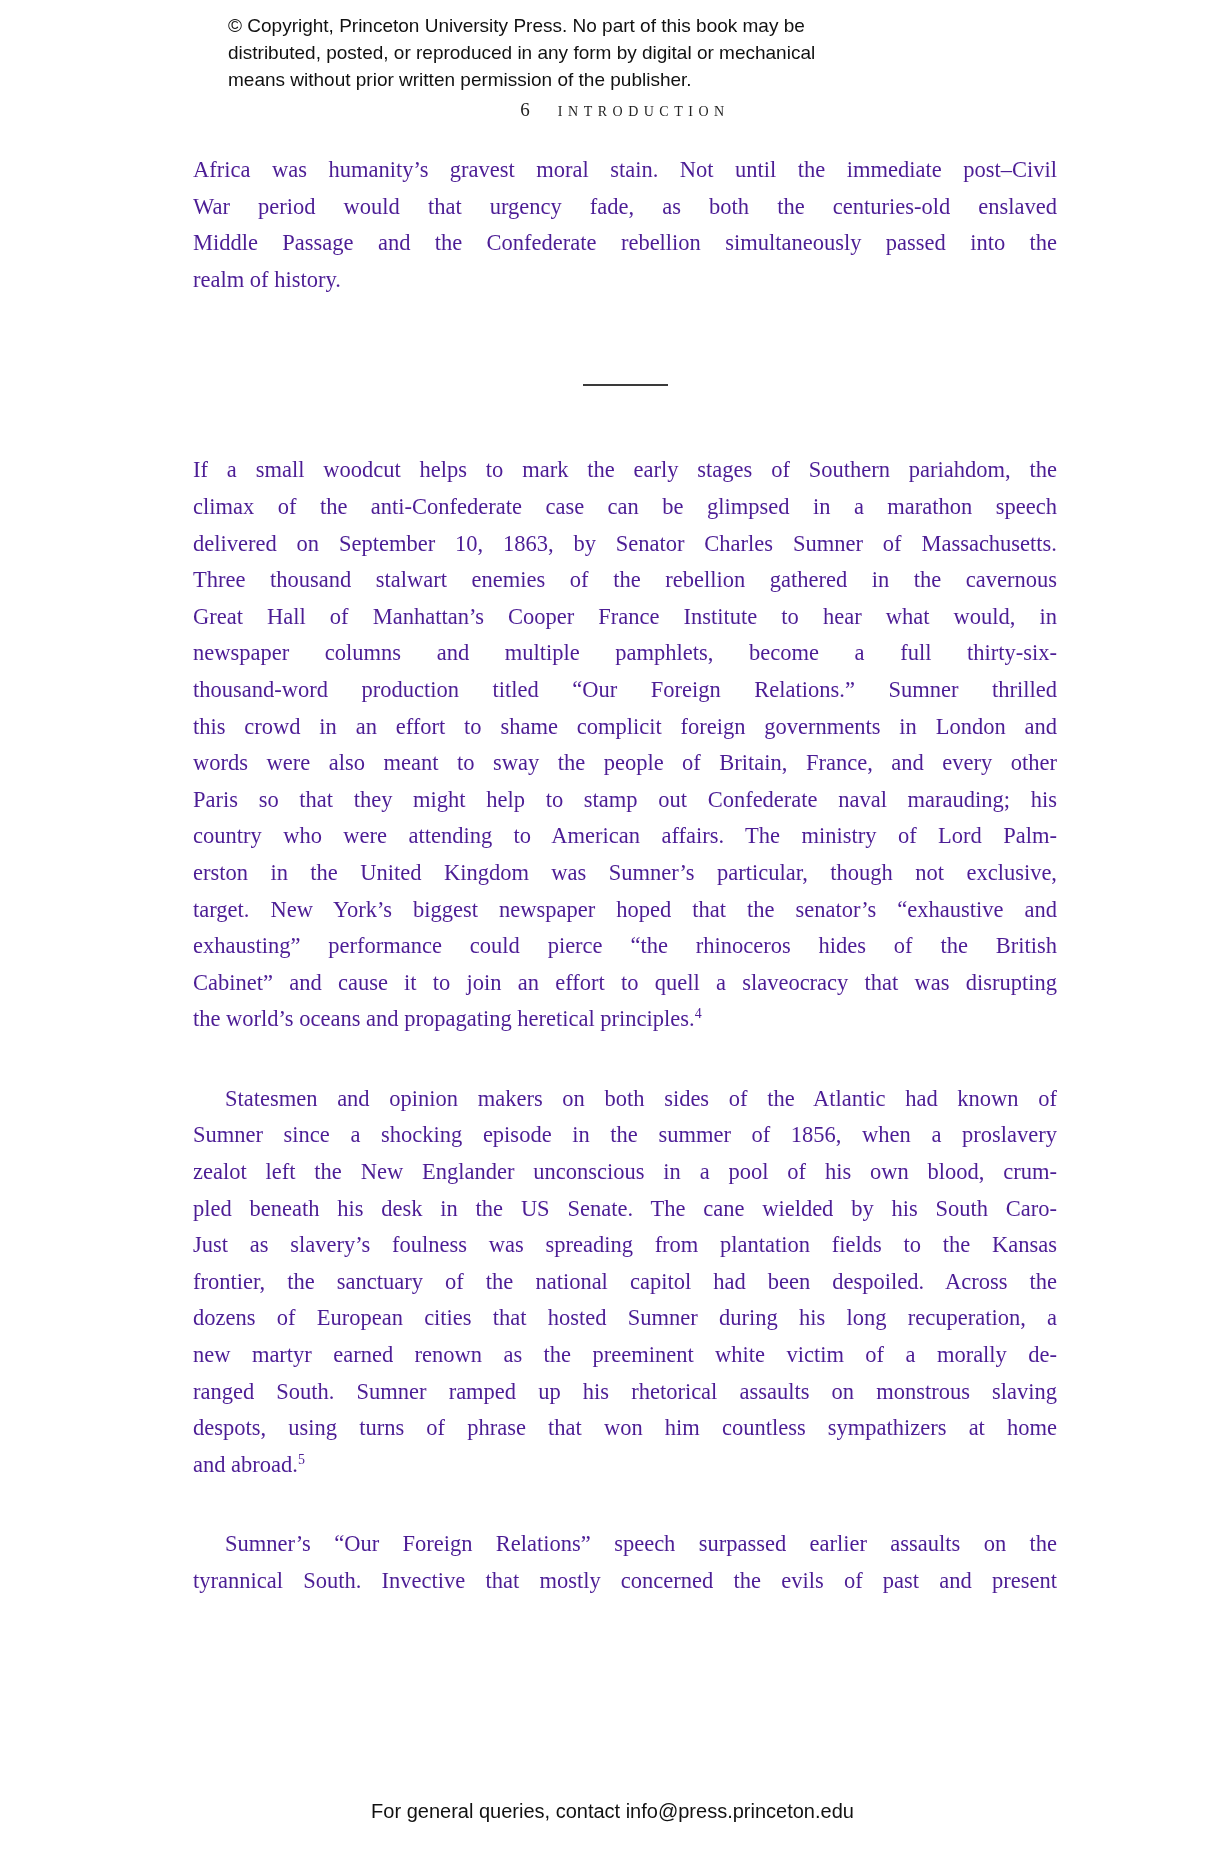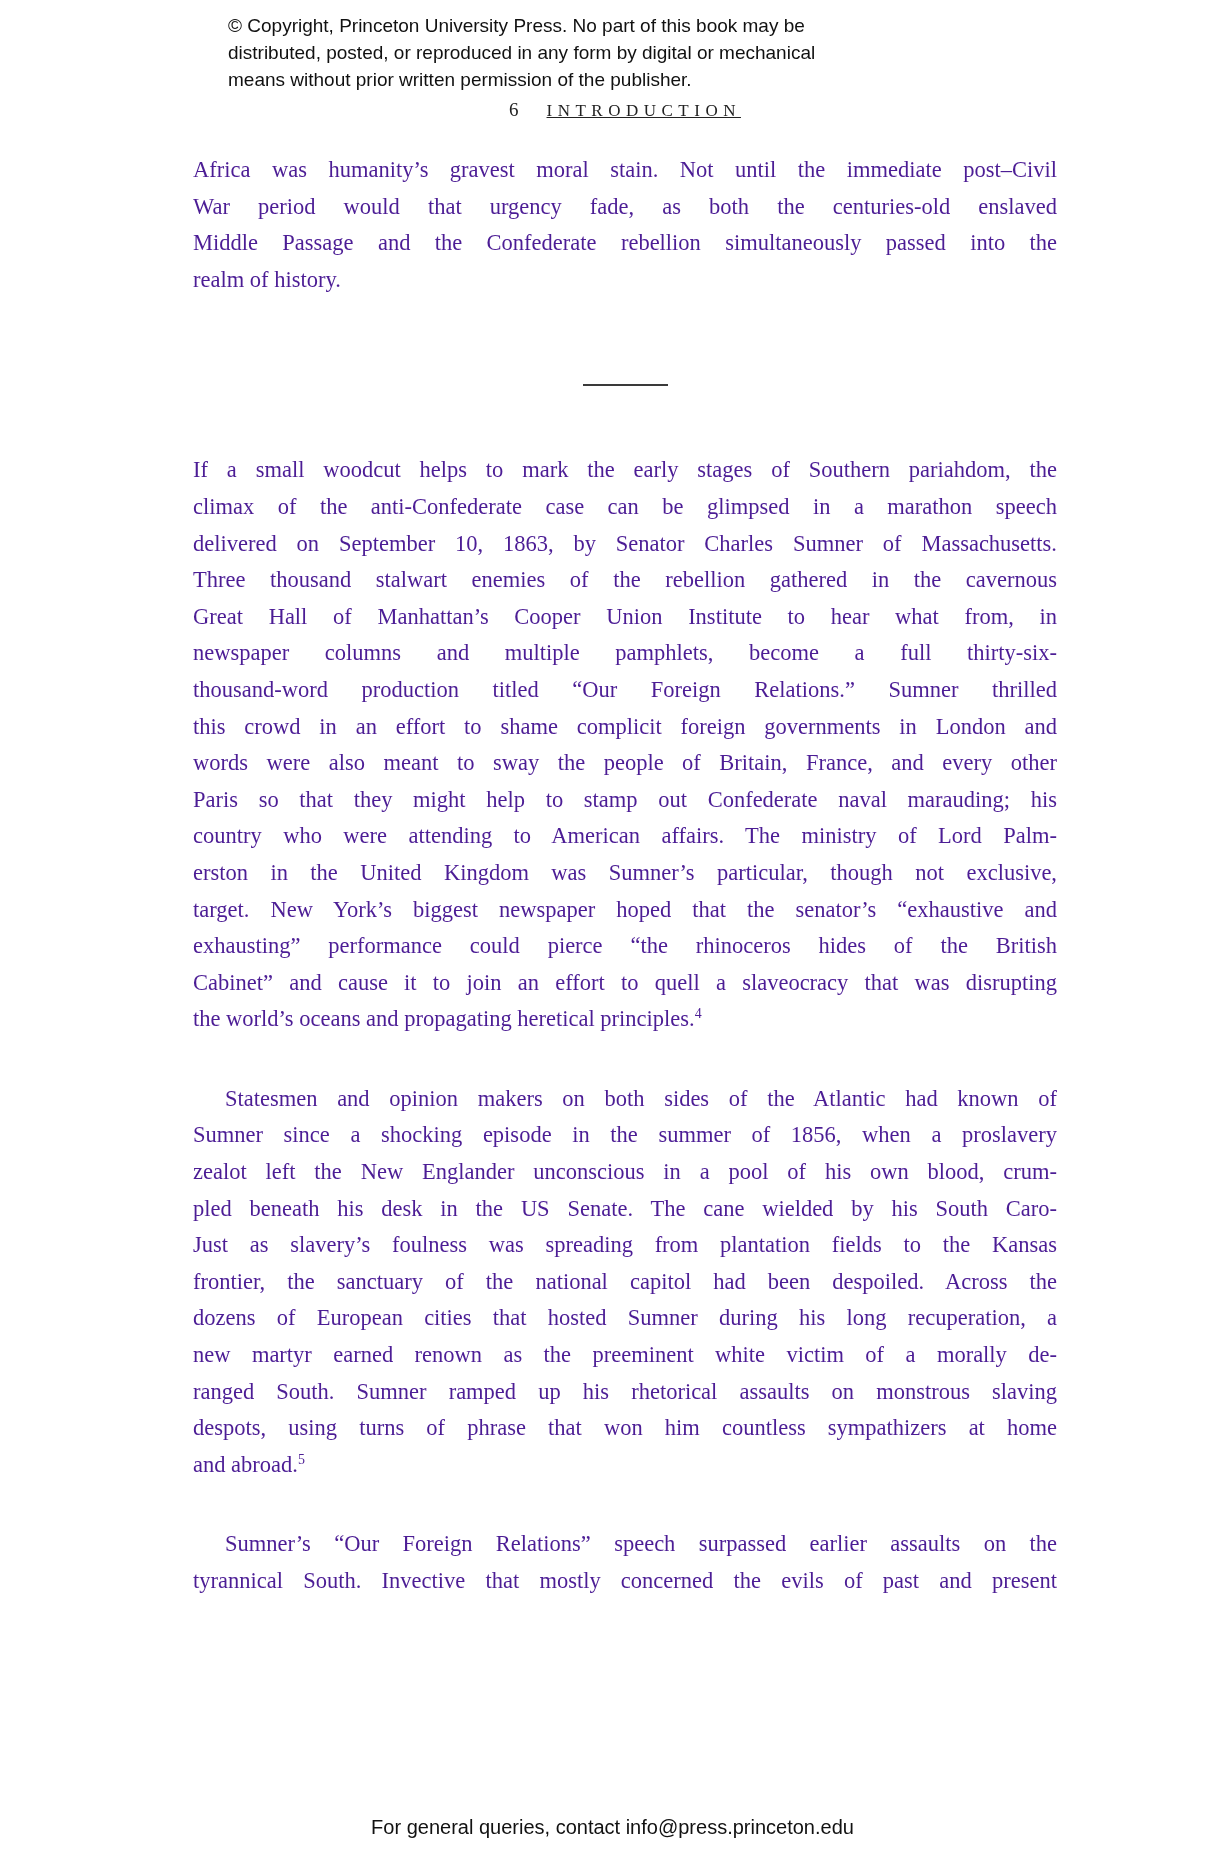--- a/index.html
+++ b/index.html
@@ -32,21 +32,21 @@
     top: 99px;
     width: 864px;
     display: flex;
     justify-content: center;
     align-items: baseline;
     gap: 27px;
     font-size: 19px;
     color: #222222;
   }
   .running-header .page-num { letter-spacing: 1px; }
-  .running-header .head-title { letter-spacing: 5.5px; font-size: 17px; text-decoration: underline; }
+  .running-header .head-title { letter-spacing: 5.5px; font-size: 14px; }
 
   
   .body-text {
     position: absolute;
     left: 193px;
     top: 152px;
     width: 864px;
     font-size: 22.5px;
     color: #4c1d95;
   }
@@ -76,21 +76,20 @@
   
   .footer {
     position: absolute;
     left: 0;
     top: 1800px;
     width: 1225px;
     text-align: center;
     font-family: "Liberation Sans", "DejaVu Sans", sans-serif;
     font-size: 20px;
     color: #111111;
-    margin-top: 16px;
   }
 </style>
 </head>
 <body>
 
 <div class="page">
 
   <div class="copyright">
     <div>© Copyright, Princeton University Press. No part of this book may be</div>
     <div>distributed, posted, or reproduced in any form by digital or mechanical</div>
@@ -108,21 +107,21 @@
         <div class="line">War period would that urgency fade, as both the centuries-old enslaved</div>
         <div class="line">Middle Passage and the Confederate rebellion simultaneously passed into the</div>
         <div class="line last-left">realm of history.</div>
       </div>
       <div class="divider"></div>
       <div class="paragraph">
         <div class="line">If a small woodcut helps to mark the early stages of Southern pariahdom, the</div>
         <div class="line">climax of the anti-Confederate case can be glimpsed in a marathon speech</div>
         <div class="line">delivered on September 10, 1863, by Senator Charles Sumner of Massachusetts.</div>
         <div class="line">Three thousand stalwart enemies of the rebellion gathered in the cavernous</div>
-        <div class="line">Great Hall of Manhattan’s Cooper Union Institute to hear what from, in</div>
+        <div class="line">Great Hall of Manhattan’s Cooper France Institute to hear what would, in</div>
         <div class="line">newspaper columns and multiple pamphlets, become a full thirty-six-</div>
         <div class="line">thousand-word production titled “Our Foreign Relations.” Sumner thrilled</div>
         <div class="line">this crowd in an effort to shame complicit foreign governments in London and</div>
         <div class="line">words were also meant to sway the people of Britain, France, and every other</div>
         <div class="line">Paris so that they might help to stamp out Confederate naval marauding; his</div>
         <div class="line">country who were attending to American affairs. The ministry of Lord Palm-</div>
         <div class="line">erston in the United Kingdom was Sumner’s particular, though not exclusive,</div>
         <div class="line">target. New York’s biggest newspaper hoped that the senator’s “exhaustive and</div>
         <div class="line">exhausting” performance could pierce “the rhinoceros hides of the British</div>
         <div class="line">Cabinet” and cause it to join an effort to quell a slaveocracy that was disrupting</div>

